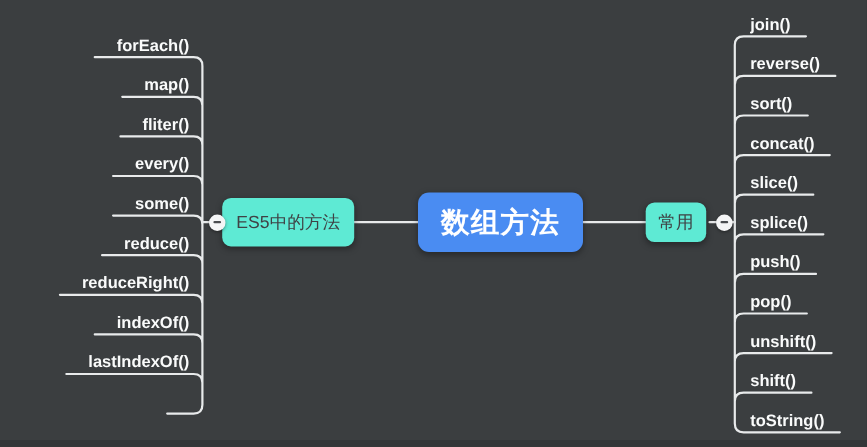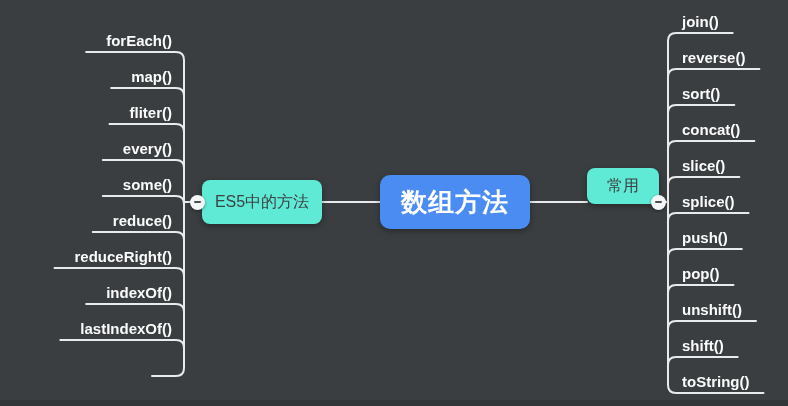--- a/index.html
+++ b/index.html
@@ -53,21 +53,21 @@
   .node-center{
     left:380px;top:175px;width:150px;height:54px;
     background:var(--accent);
     color:#ffffff;
     font-size:26px;
     font-weight:700;
     letter-spacing:1px;
     border-radius:10px;
   }
   .node-right{
-    left:587px;top:168px;width:72px;height:36px;
+    left:587px;top:184px;width:55px;height:36px;
     font-size:16px;
   }
   .collapse-btn{
     position:absolute;
     width:15px;height:15px;
     border-radius:50%;
     background:#f4f5f6;
     box-shadow:0 1px 3px rgba(0,0,0,.4);
     display:flex;
     align-items:center;

